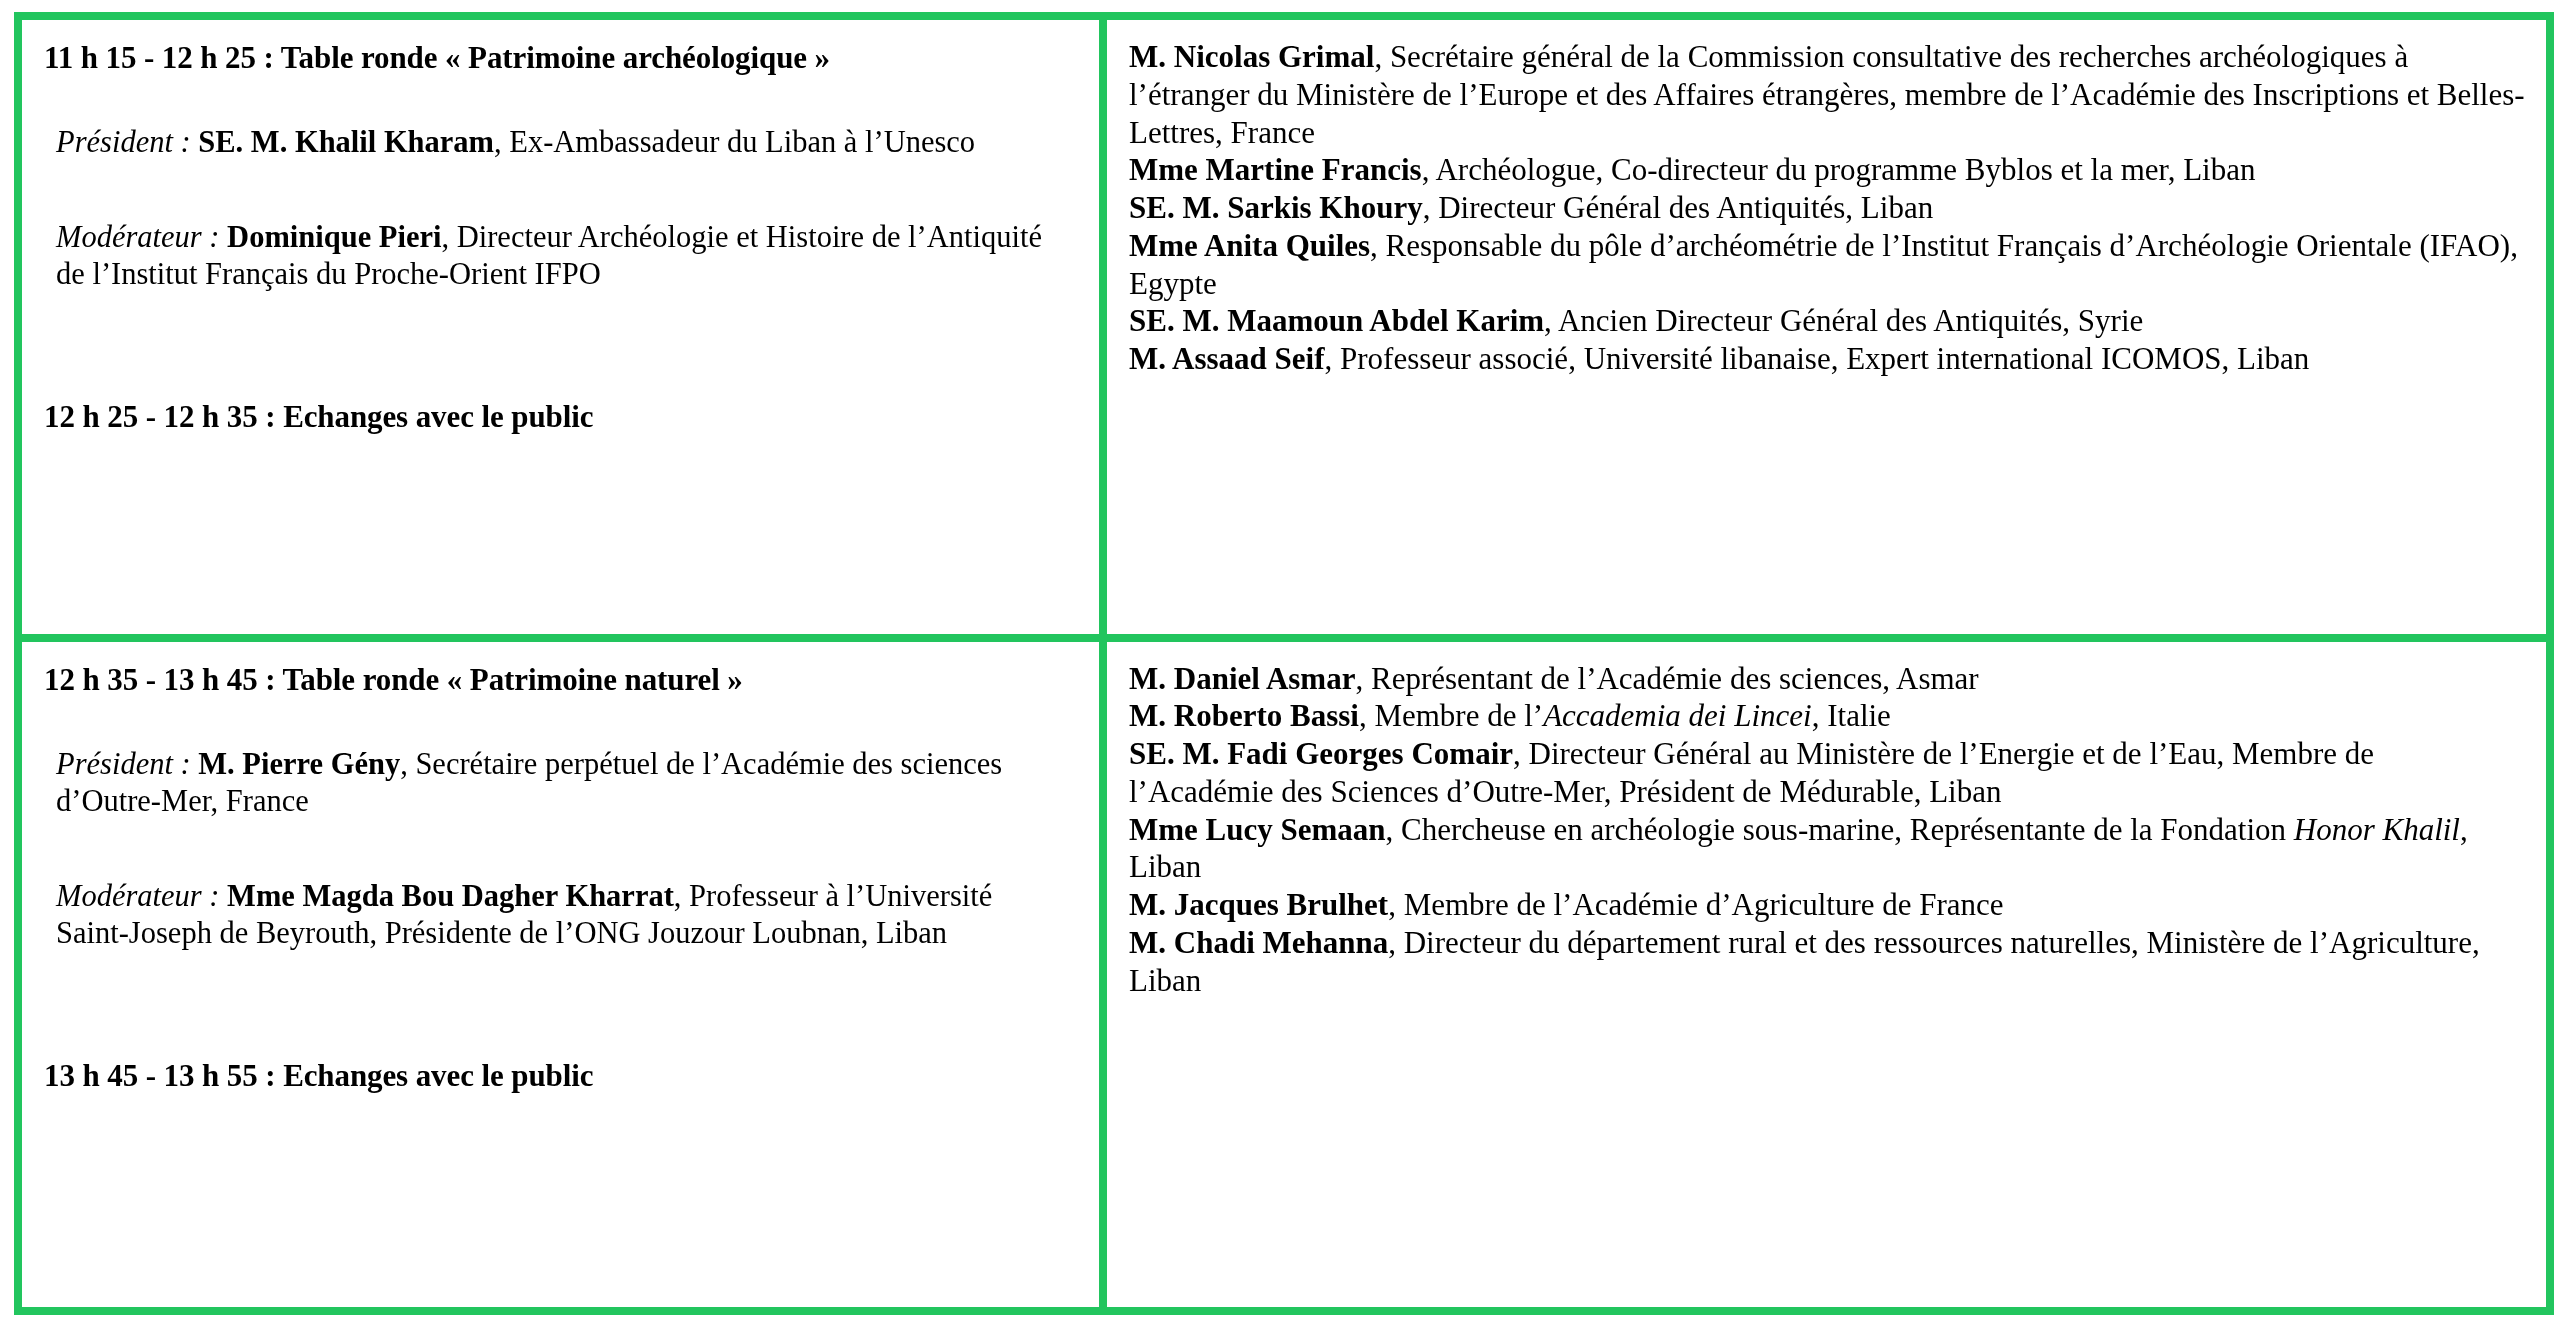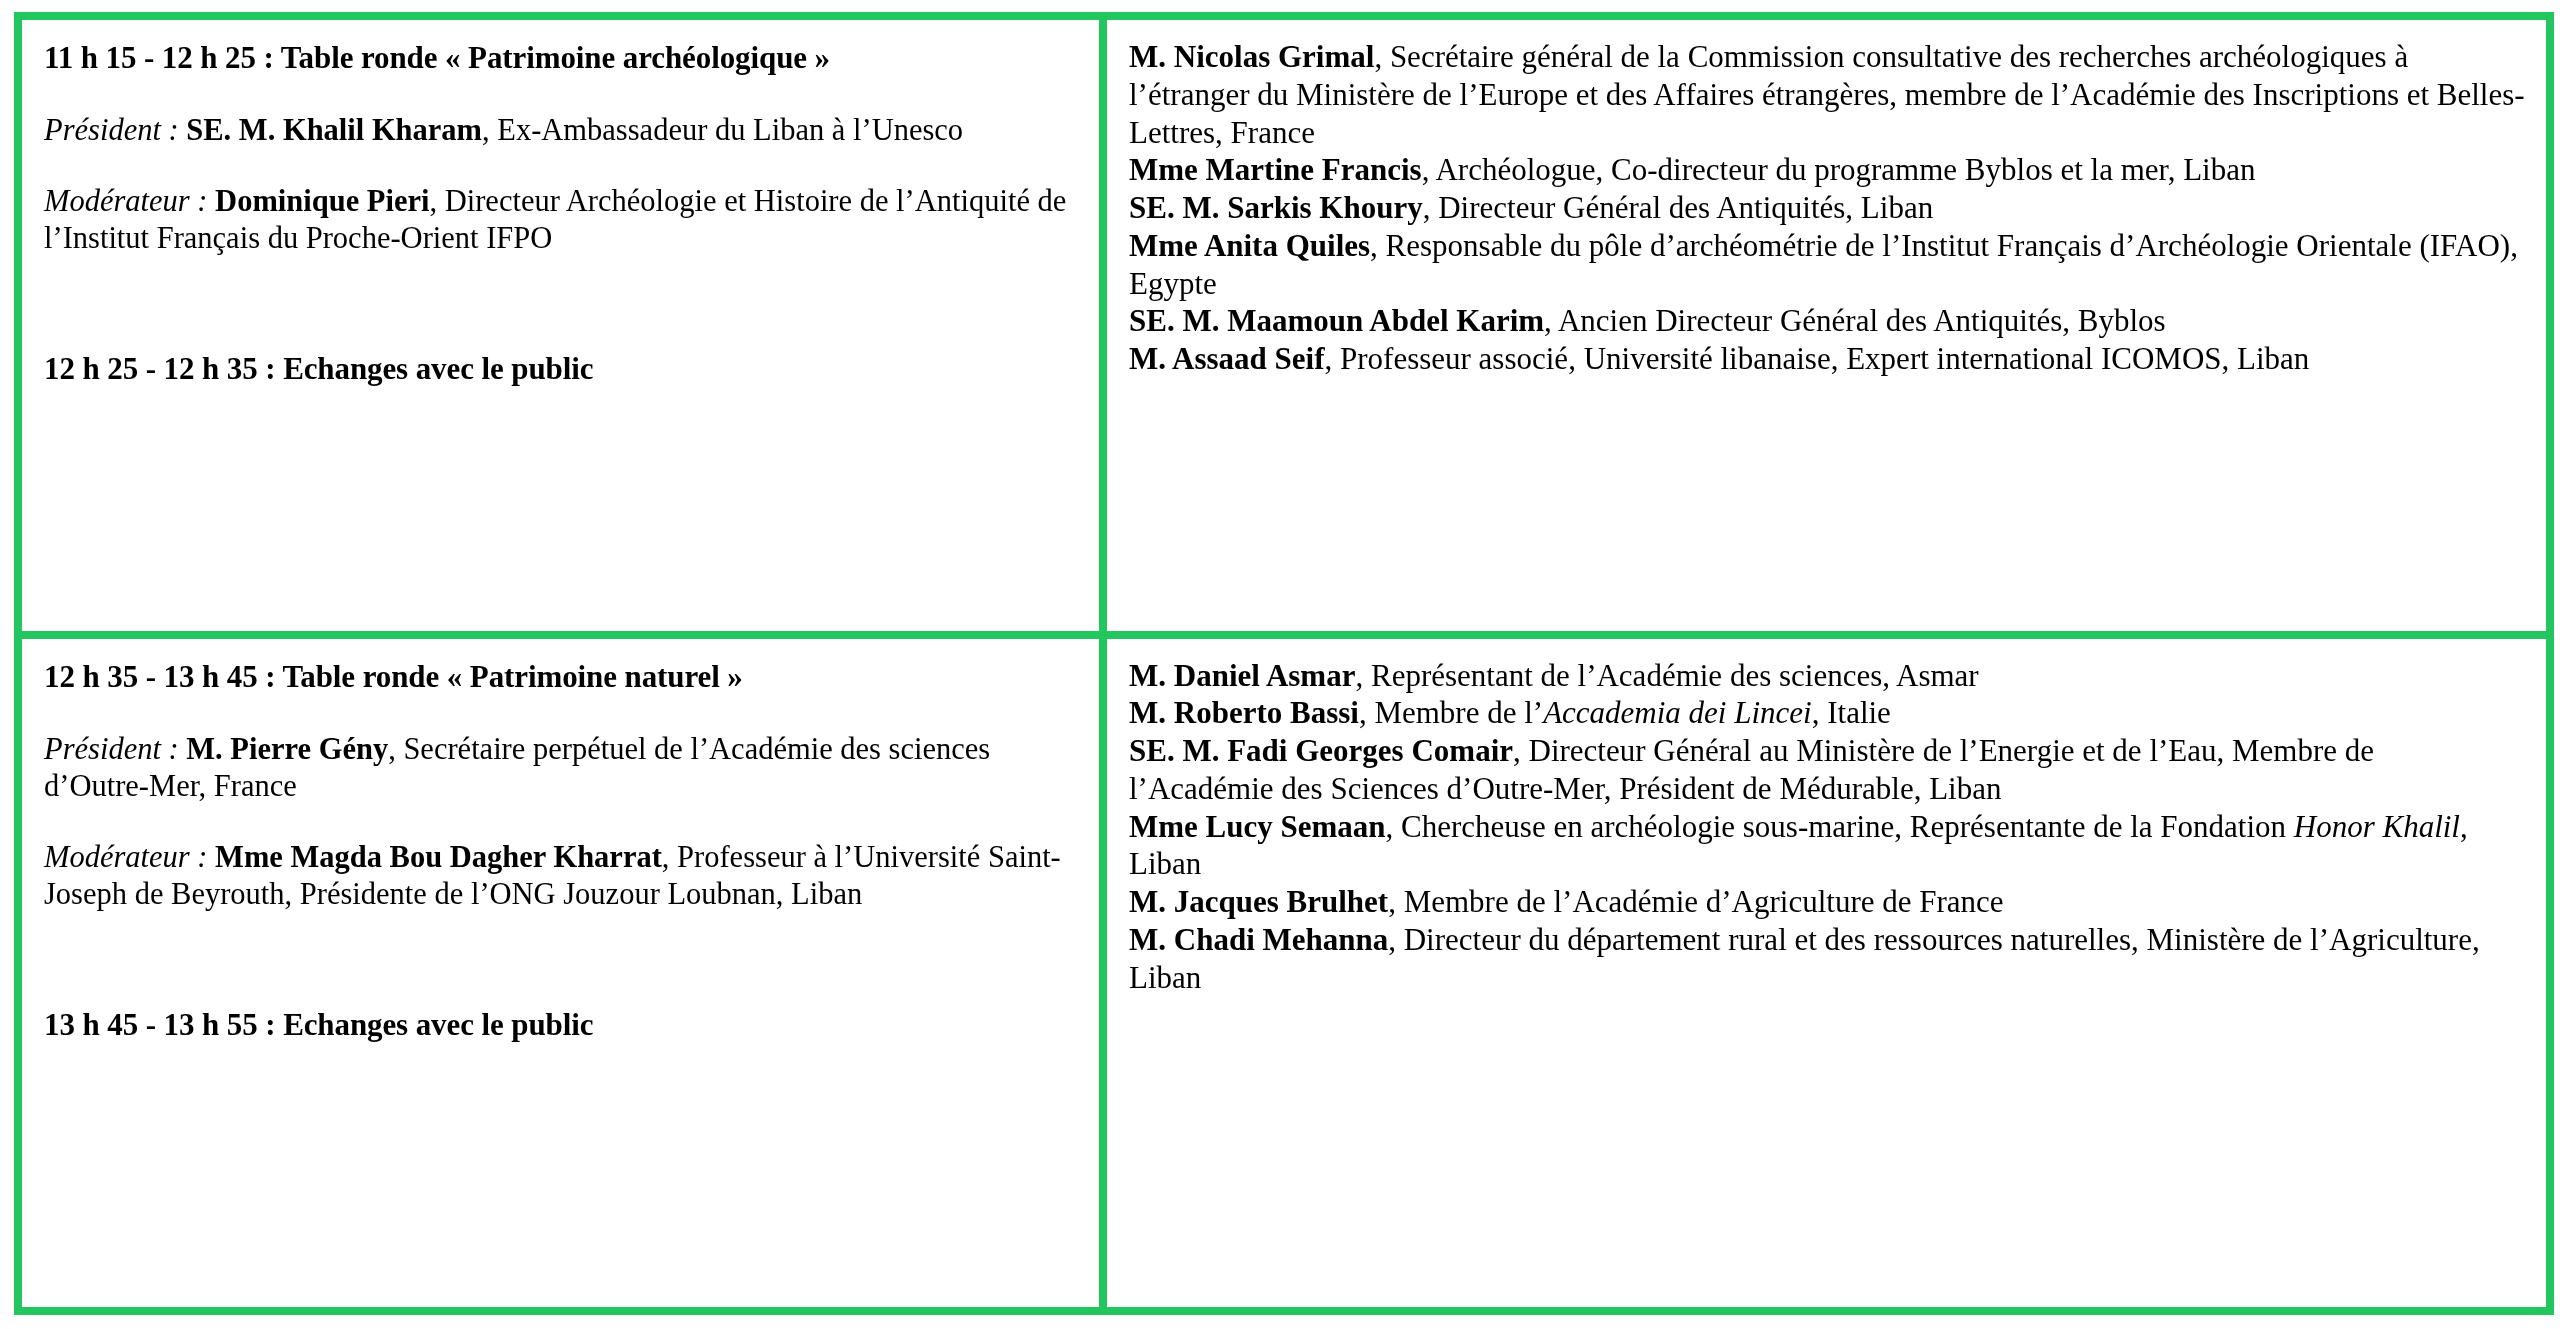--- a/index.html
+++ b/index.html
@@ -63,21 +63,21 @@
   .name {
     font-weight: bold;
   }
 
   .ital {
     font-style: italic;
   }
 
   .para {
     line-height: 1.215;
-    margin: 0;
+    margin: 12px;
     text-align: left;
   }
 
   .people .person {
     margin: 0;
     line-height: 1.218;
     font-size: 31px;
   }
 </style>
 </head>
@@ -102,21 +102,21 @@
             <div class="spacer-xxl"></div>
             <div class="heading">12 h 25 - 12 h 35 : Echanges avec le public</div>
           </div>
         </td>
         <td>
           <div class="cell-inner people">
             <p class="person"><span class="name">M. Nicolas Grimal</span><span>, Secrétaire général de la Commission consultative des recherches archéologiques à l’étranger du Ministère de l’Europe et des Affaires étrangères, membre de l’Académie des Inscriptions et Belles-Lettres, France</span></p>
             <p class="person"><span class="name">Mme Martine Francis</span><span>, Archéologue, Co-directeur du programme Byblos et la mer, Liban</span></p>
             <p class="person"><span class="name">SE. M. Sarkis Khoury</span><span>, Directeur Général des Antiquités, Liban</span></p>
             <p class="person"><span class="name">Mme Anita Quiles</span><span>, Responsable du pôle d’archéométrie de l’Institut Français d’Archéologie Orientale (IFAO), Egypte</span></p>
-            <p class="person"><span class="name">SE. M. Maamoun Abdel Karim</span><span>, Ancien Directeur Général des Antiquités, Byblos</span></p>
+            <p class="person"><span class="name">SE. M. Maamoun Abdel Karim</span><span>, Ancien Directeur Général des Antiquités, Syrie</span></p>
             <p class="person"><span class="name">M. Assaad Seif</span><span>, Professeur associé, Université libanaise, Expert international ICOMOS, Liban</span></p>
           </div>
         </td>
       </tr>
 
       <tr>
         <td>
           <div class="cell-inner">
             <div class="heading">12 h 35 - 13 h 45 : Table ronde « Patrimoine naturel »</div>
             <div class="spacer-lg"></div>

